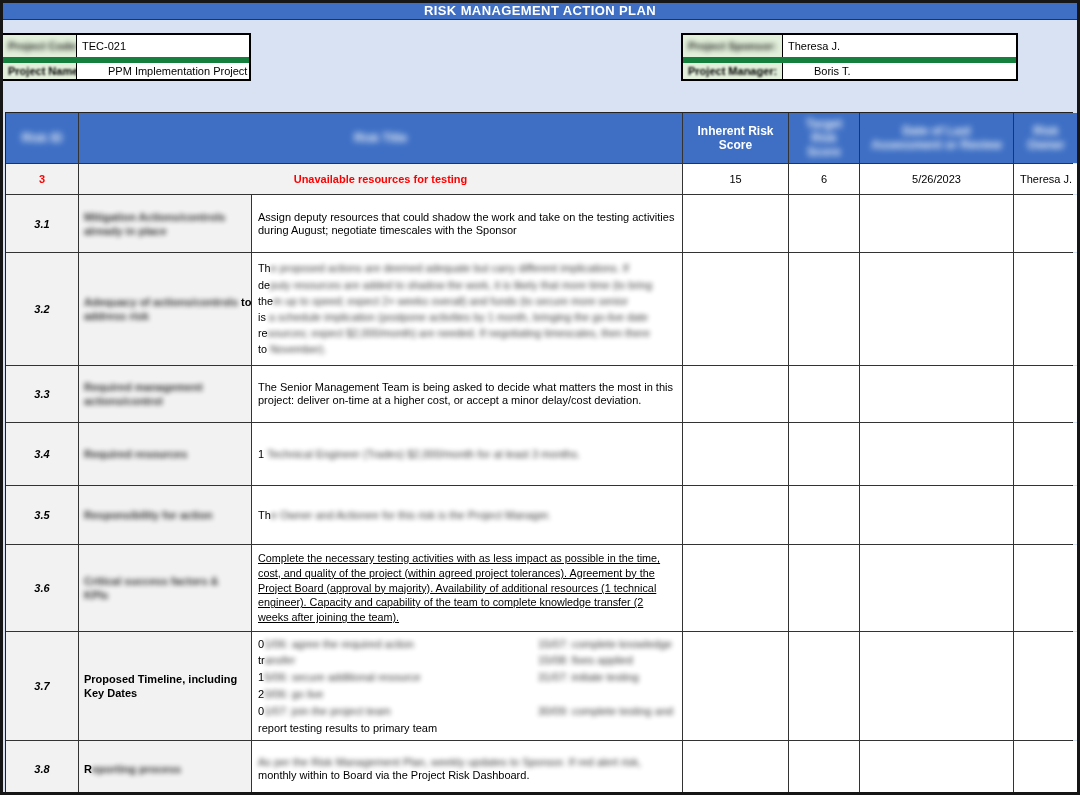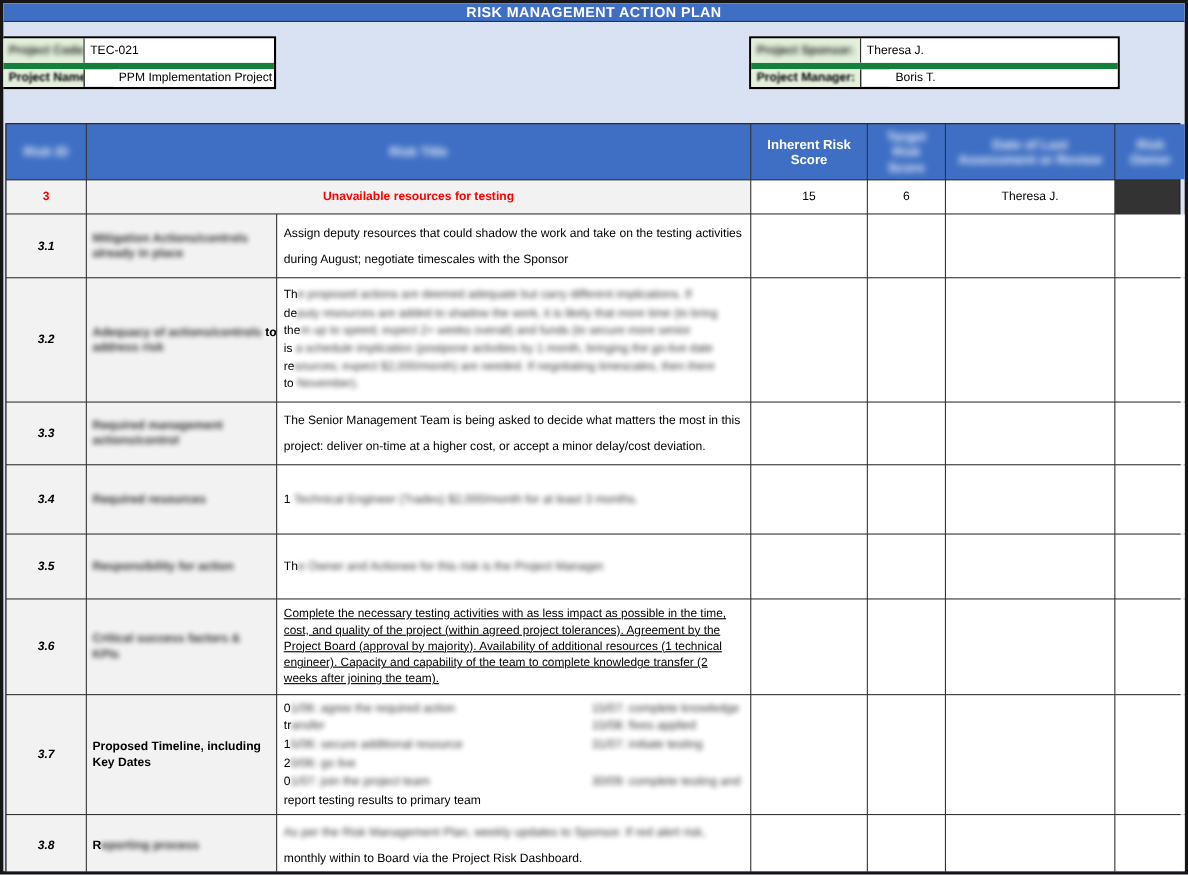--- a/index.html
+++ b/index.html
@@ -43,21 +43,21 @@
   .riskrow { height:30px; }
   .riskrow .cell { display:flex; align-items:center; justify-content:center;
                    font-size:11px; }
   .gray { background:#f2f2f2 !important; }
   .red  { color:#f00; font-weight:bold; font-size:11.5px; }
   .idcell { background:#f2f2f2; font-weight:bold; font-size:11px;
             display:flex; align-items:center; justify-content:center;font-style:italic; }
   .labelcell { background:#f2f2f2; font-weight:bold; font-size:11px;
                line-height:14px; display:flex; flex-direction:column;
                justify-content:center; padding:3px 4px 3px 5px; }
-  .textcell { background:#fff; font-size:11px; line-height:24px;
+  .textcell { background:#fff; font-size:11px; line-height:13px;
               display:flex; flex-direction:column; justify-content:center;
               padding:3px 6px; }
   .ln { position:relative; white-space:nowrap; }
   .wrap { white-space:normal; }
   .colR { position:absolute; left:280px; top:0; }
   .bl  { filter:blur(2.4px); opacity:.8; }
   .blw { filter:blur(3px); opacity:.9; }
   .bl-heavy { filter:blur(2.4px); opacity:.85; }
   .bl-light { filter:blur(1.2px); }
   
@@ -122,20 +122,21 @@
       <div class="cell">
           <span class="blw">Risk Owner</span>
         </div>
     </div>
 
     <div class="trow merged riskrow">
       <div class="cell gray red">3</div>
       <div class="cell gray red">Unavailable resources for testing</div>
       <div class="cell">15</div>
       <div class="cell">6</div>
+      <div class="cell">5/26/2023</div>
       <div class="cell">Theresa J.</div>
     </div>
 
     <div id="rows-anchor" style="display:contents;"><div class="trow r0">
           <div class="cell idcell">3.1</div>
           <div class="cell labelcell">
             <div class="ln"><span class="bl">Mitigation Actions/controls</span></div>
             <div class="ln"><span class="bl">already in place</span></div>
           </div>
           <div class="cell textcell">

